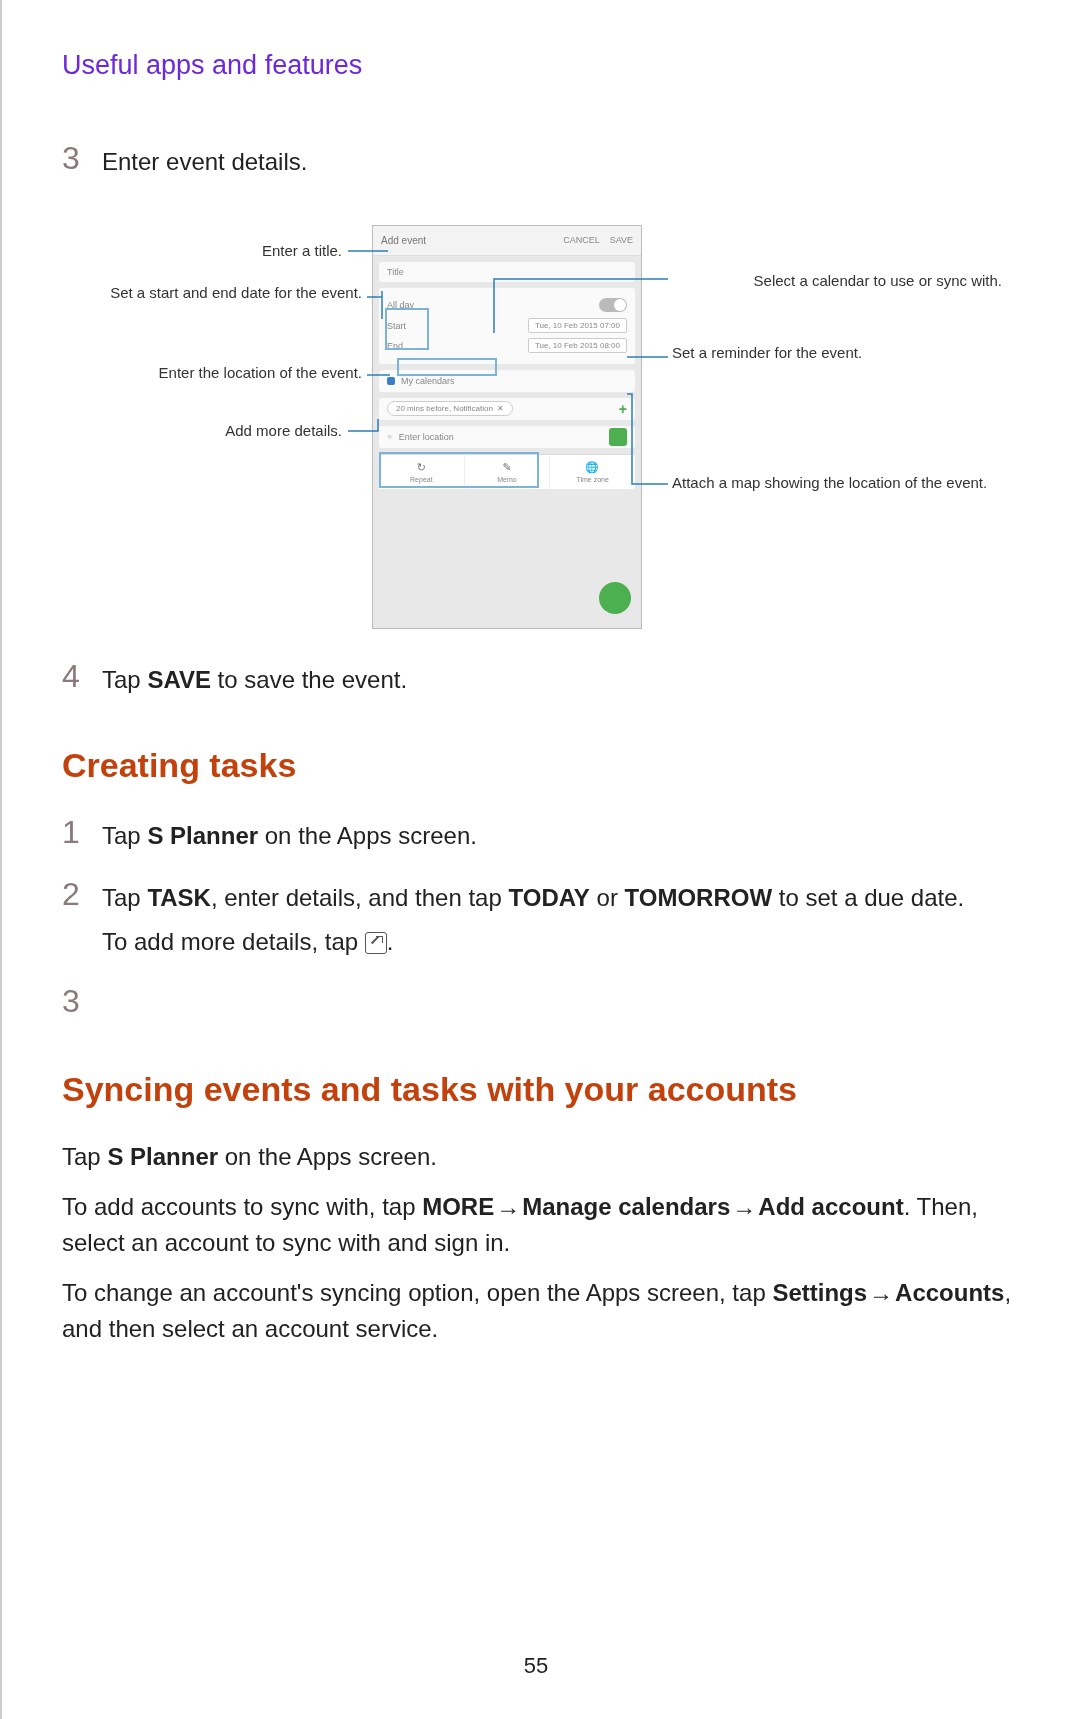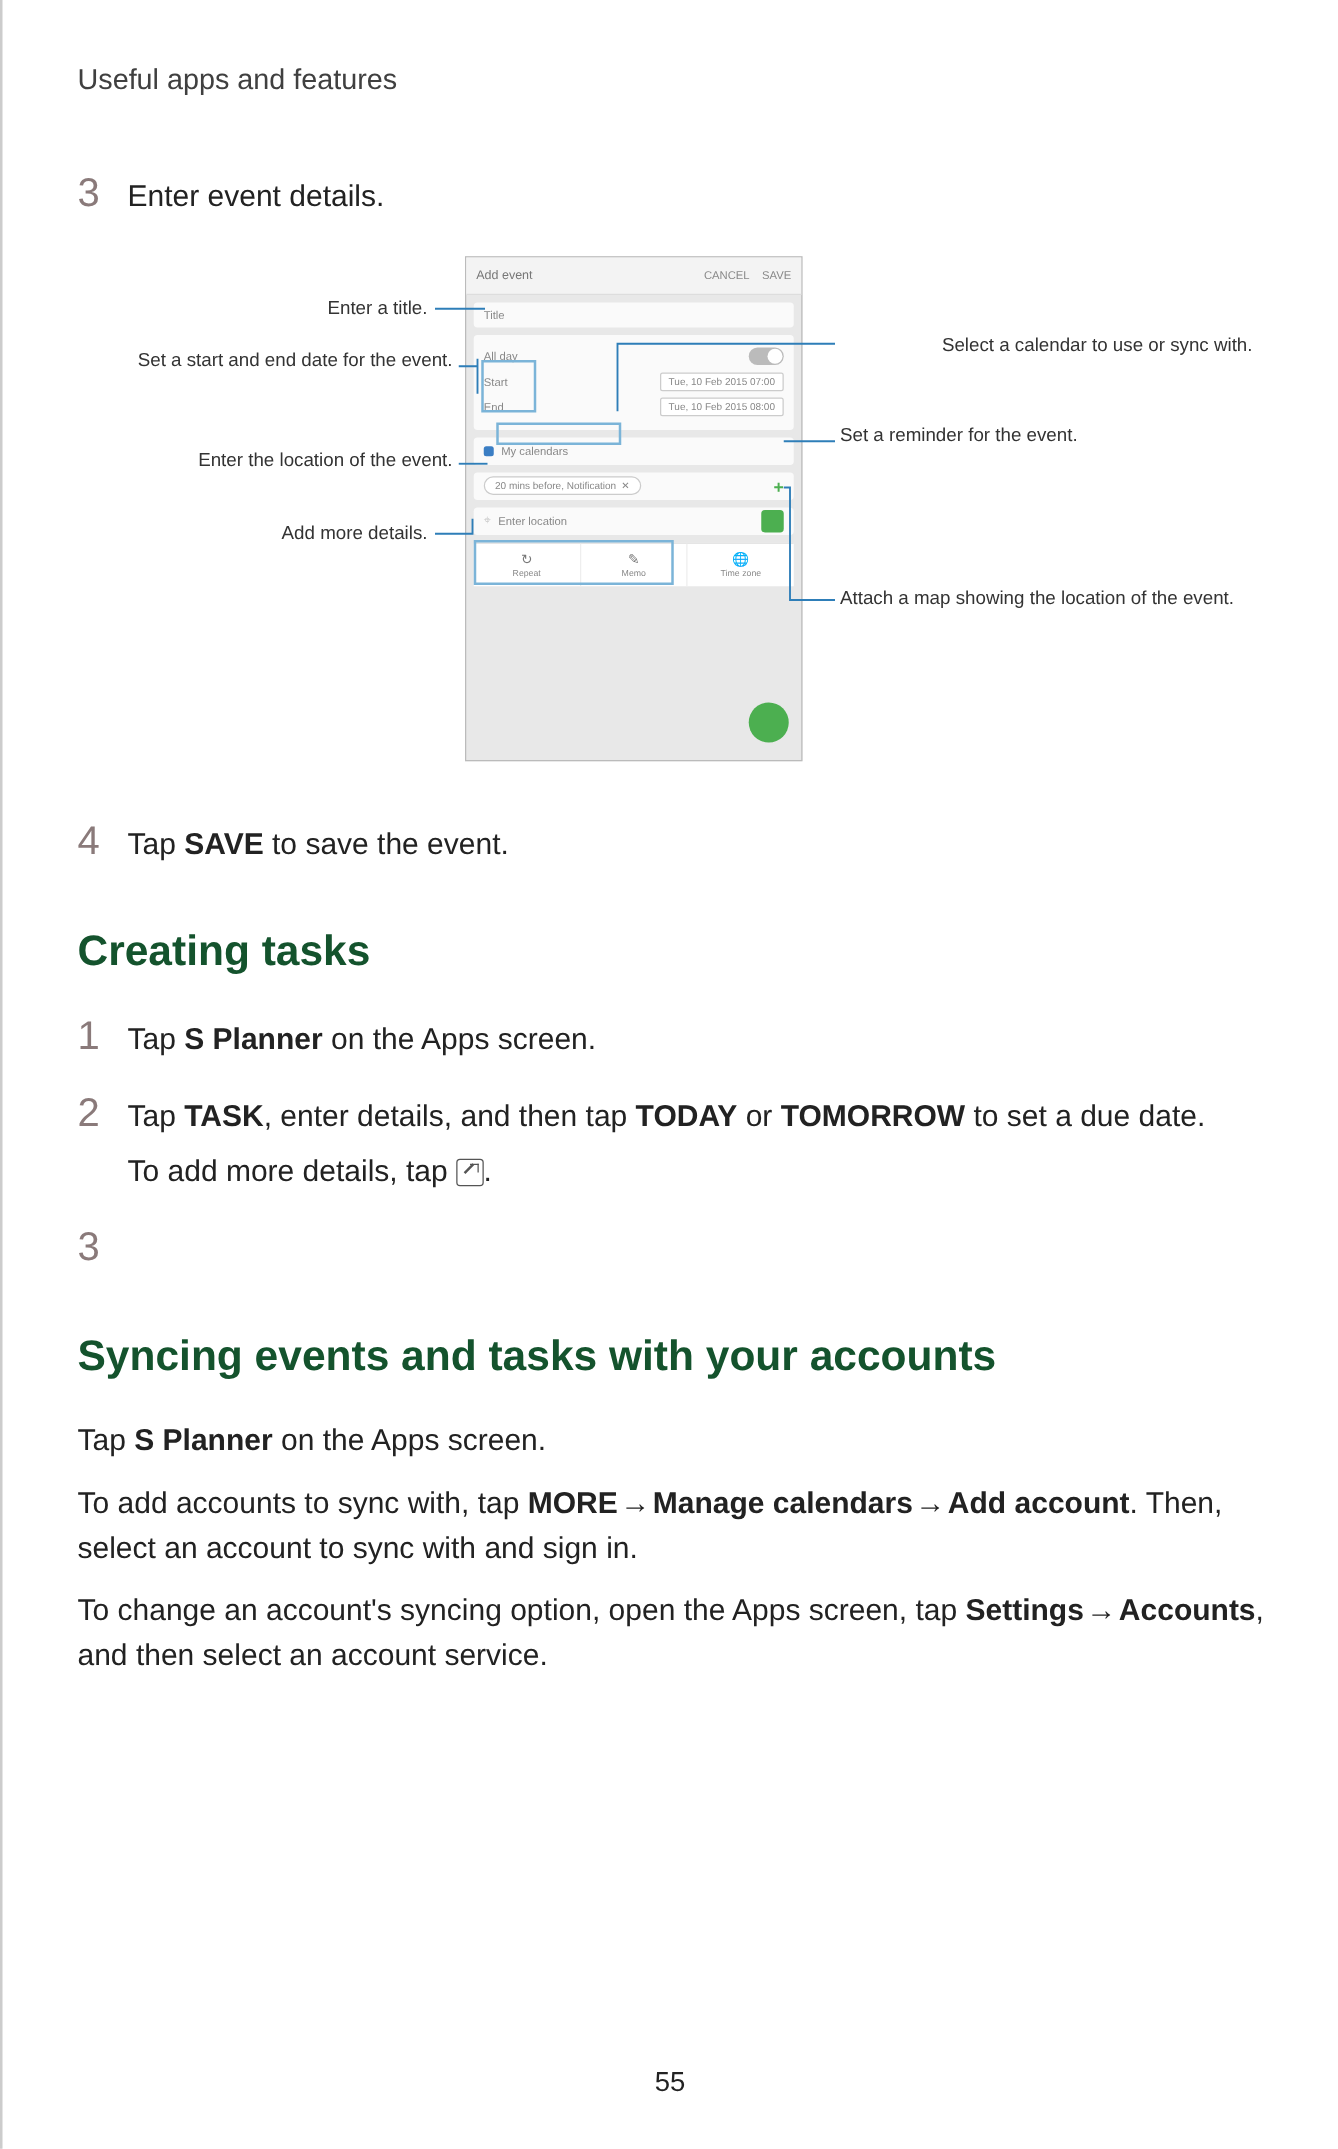--- a/index.html
+++ b/index.html
@@ -7,22 +7,22 @@
     width: 1070px;
     height: 1719px;
     font-family: Arial, Helvetica, sans-serif;
     color: #222;
     position: relative;
     padding: 50px 50px 50px 60px;
     background: #fff;
     border-left: 2px solid #ccc;
   }
   .header-title {
-    font-size: 23px;
-    color: #404040;
+    font-size: 27px;
+    color: #6d28d9;
     margin-bottom: 60px;
   }
   .numbered-step {
     display: flex;
     align-items: flex-start;
     margin-bottom: 16px;
   }
   .step-num {
     font-size: 32px;
     color: #8a7a7a;
@@ -50,21 +50,21 @@
     font-size: 15px;
     color: #333;
     line-height: 1.3;
   }
   .callout-left { text-align: right; }
   .callout-right { text-align: left; }
 
   .phone-mock {
     position: absolute;
     left: 310px;
-    top: 10px;
+    top: 26px;
     width: 270px;
     height: 404px;
     background: #e8e8e8;
     border: 1px solid #bbb;
   }
   .mock-topbar {
     height: 30px;
     background: #f3f3f3;
     border-bottom: 1px solid #ddd;
     display: flex;
@@ -131,21 +131,21 @@
   }
 
   
   svg.leaders {
     position:absolute; left:0; top:0; width:100%; height:100%; pointer-events:none;
   }
   svg.leaders line, svg.leaders path { stroke:#2e7eb8; stroke-width:1.5; fill:none; }
 
   .section-heading {
     font-size: 34px;
-    color: #14532d;
+    color: #c2410c;
     font-weight: bold;
     margin: 50px 0 30px 0;
   }
   .body-para {
     font-size: 24px;
     color: #222;
     line-height: 1.5;
     margin-bottom: 14px;
   }
   .body-para .bold { font-weight: bold; }

